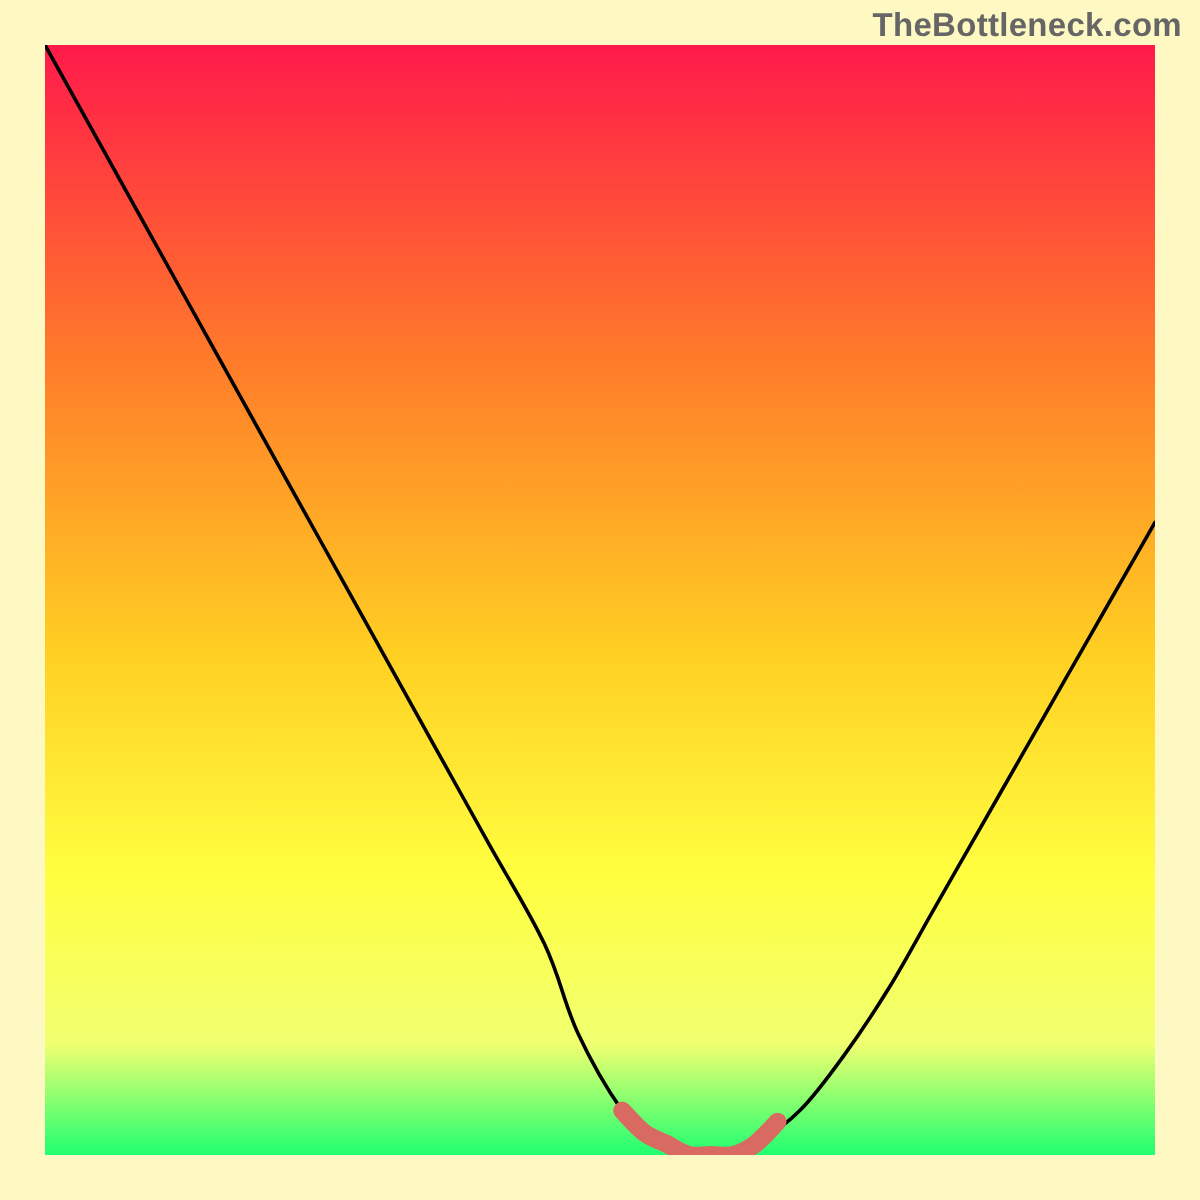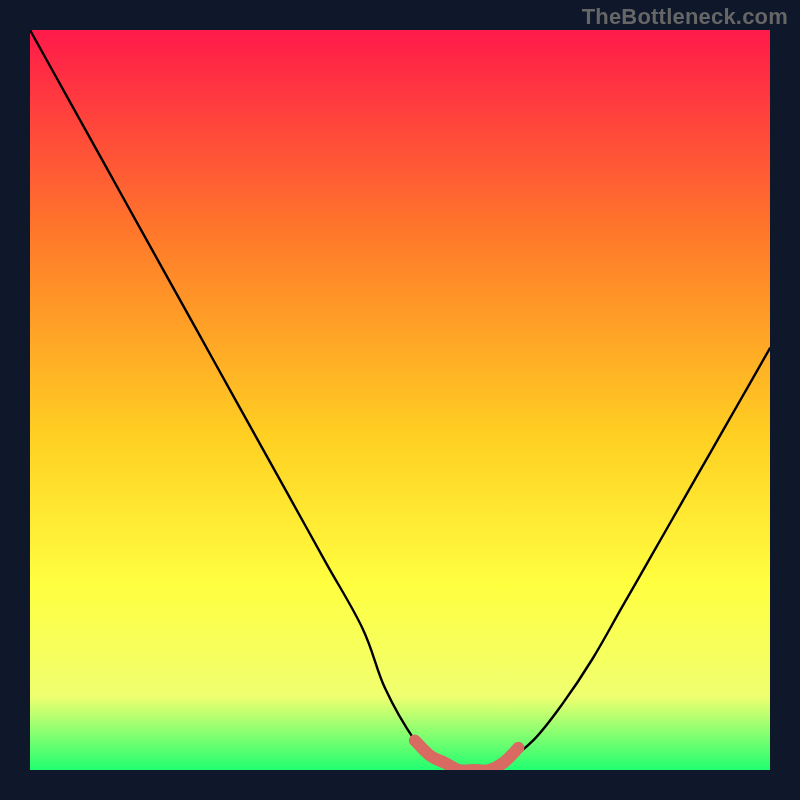--- a/index.html
+++ b/index.html
@@ -8,21 +8,21 @@
     width: 800px;
     height: 800px;
     background: #000000;
     overflow: hidden;
     font-family: Arial, Helvetica, sans-serif;
   }
   .frame {
     position: relative;
     width: 800px;
     height: 800px;
-    background: #0f172a;
+    background: #fef9c3;
   }
   .watermark {
     position: absolute;
     top: 4px;
     right: 12px;
     color: #666666;
     font-size: 22px;
     font-weight: 600;
     letter-spacing: 0.2px;
     z-index: 10;

